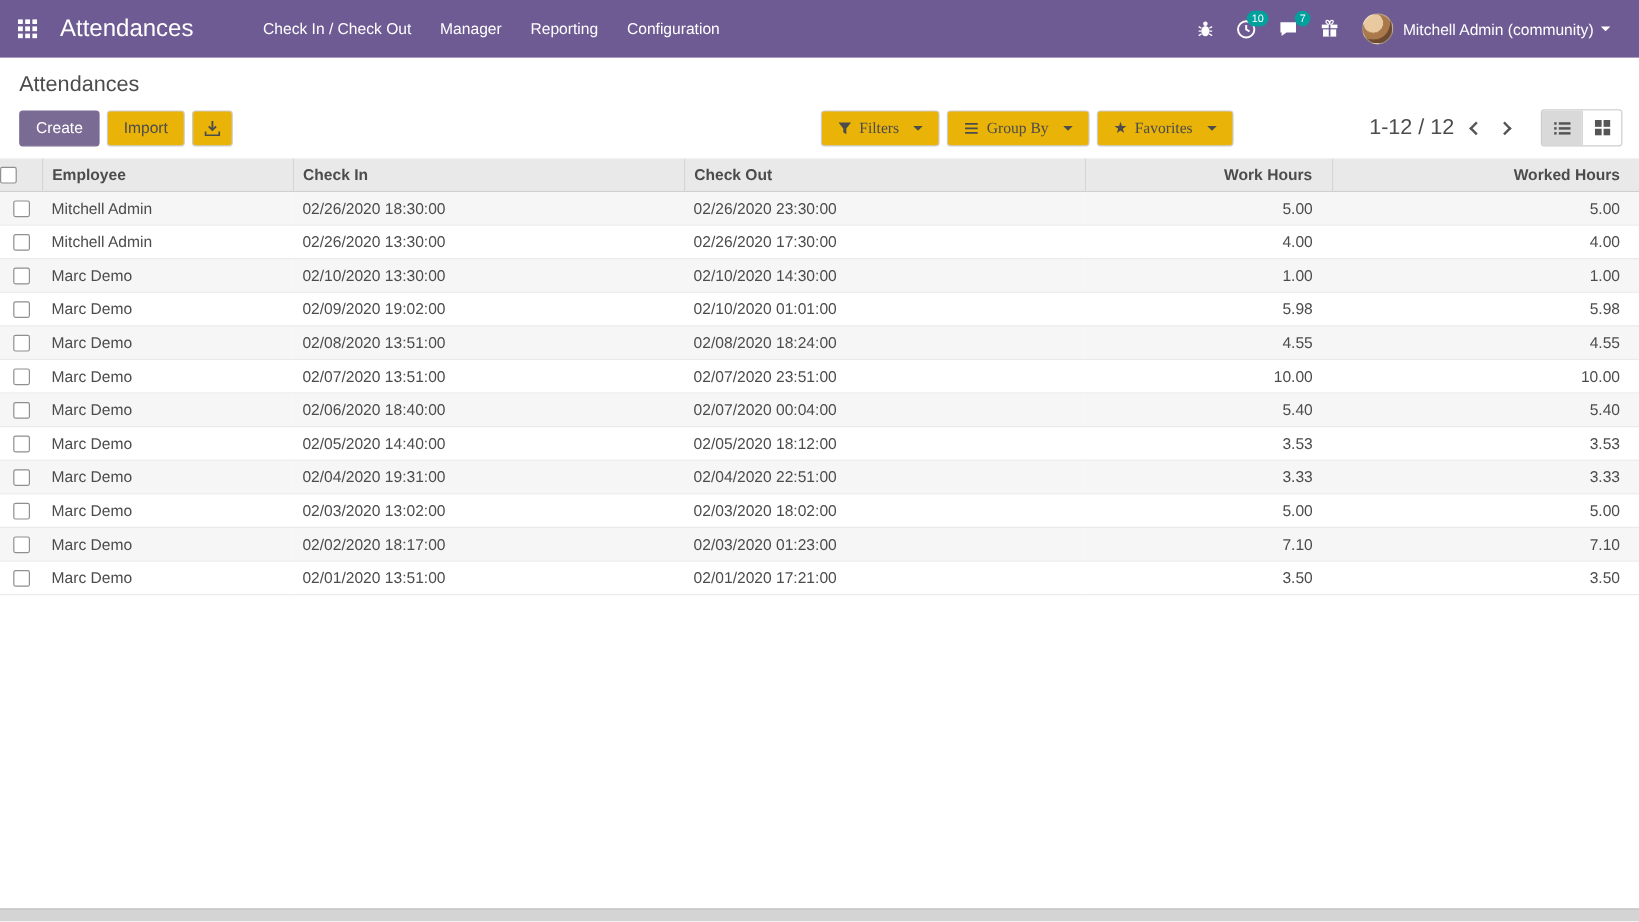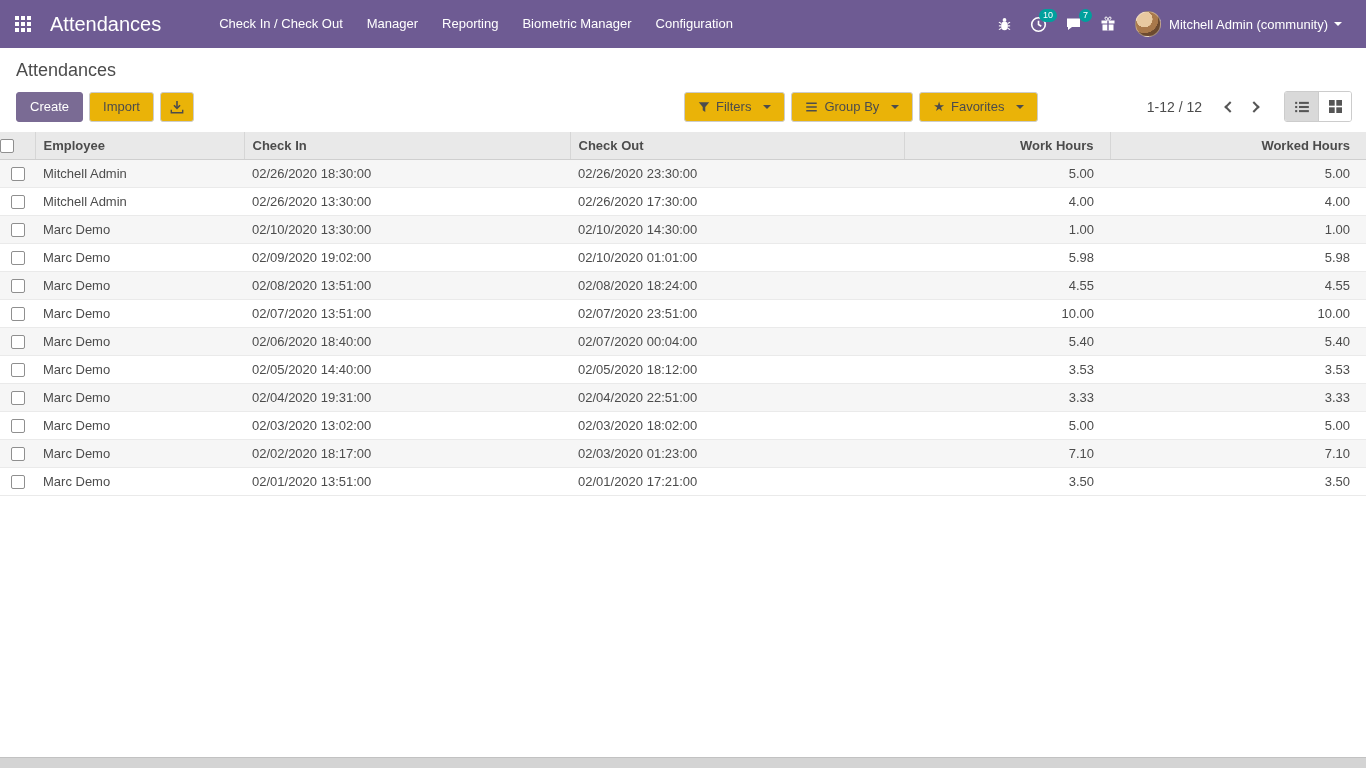--- a/index.html
+++ b/index.html
@@ -55,23 +55,23 @@
   .btn{
     height:30px;padding:0 13px;font-size:13px;border-radius:3px;border:1px solid transparent;
     display:inline-flex;align-items:center;gap:6px;cursor:pointer;background:#eab308;color:var(--text);
     font-family:inherit;white-space:nowrap;
   }
   .btn-primary{background:var(--primary);border-color:var(--primary);color:#fff;}
   .btn-secondary{border-color:var(--border);}
   .btn-icon{padding:0 9px;}
   .left-actions{display:flex;align-items:center;gap:6px;}
   .right-tools{margin-left:auto;width:668px;display:flex;align-items:center;}
-  .filter-group{display:flex;align-items:flex-start;gap:6px;}
+  .filter-group{display:flex;align-items:flex-start;gap:6px;font-family:Liberation Serif, serif;}
   .pager-area{margin-left:auto;display:flex;align-items:center;}
-  .pager-text{font-size:14px;margin-right:16px;}
+  .pager-text{font-size:18px;margin-right:6px;}
   .pager-btn{padding:4px 8px;cursor:pointer;display:flex;align-items:center;}
   .chev{display:inline-block;width:8px;height:8px;border-left:2px solid #555;border-bottom:2px solid #555;}
   .chev-left{transform:rotate(45deg);}
   .chev-right{transform:rotate(-135deg);}
   .view-switcher{display:inline-flex;margin-left:18px;border-radius:3px;overflow:hidden;border:1px solid var(--border);}
   .vs-btn{width:33px;height:29px;display:flex;align-items:center;justify-content:center;background:#fff;cursor:pointer;}
   .vs-btn + .vs-btn{border-left:1px solid var(--border);}
   .vs-btn.active{background:#d9d9d9;}
   
   table.o-list{border-collapse:collapse;width:1366px;font-size:13px;table-layout:fixed;}
@@ -117,21 +117,20 @@
         </g>
       </svg>
     </span>
   </div>
   <div class="app-title">Attendances</div>
 
   <div class="nav-menu">
     <div class="nav-menu-item">Check In / Check Out</div>
     <div class="nav-menu-item">Manager</div>
     <div class="nav-menu-item">Reporting</div>
-    <div class="nav-menu-item">Biometric Manager</div>
     <div class="nav-menu-item">Configuration</div>
   </div>
 
   <div class="nav-right">
     <div class="nav-icon-btn">
       <span>
         <svg width="15" height="16" viewBox="0 0 16 16">
           <g stroke="#ffffff" stroke-width="1.2" fill="none">
             <line x1="2" y1="6" x2="4.6" y2="7.5"></line>
               <line x1="2" y1="10" x2="4.6" y2="10"></line>

